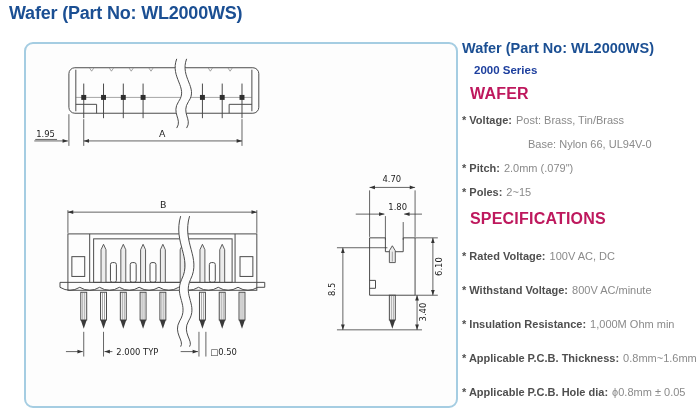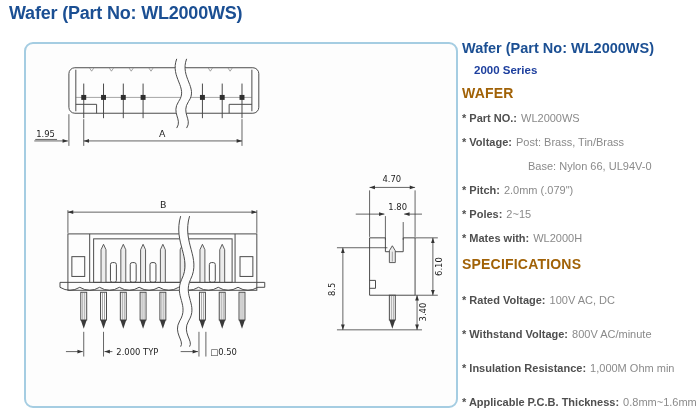--- a/index.html
+++ b/index.html
@@ -18,21 +18,21 @@
   .draw-box svg{position:absolute;left:0;top:0;}
   .ln{fill:none;stroke:#4a4a4a;stroke-width:1;}
   .lnt{fill:none;stroke:#6a6a6a;stroke-width:0.6;}
   .dim{fill:none;stroke:#3c3c3c;stroke-width:0.8;}
   .pinfill{fill:#ececec;stroke:#4a4a4a;stroke-width:0.9;}
   .dimtext{font-family:"DejaVu Sans",sans-serif;font-size:8.5px;fill:#1e1e1e;}
   .dimtextB{font-family:"DejaVu Sans",sans-serif;font-size:9.5px;fill:#1e1e1e;}
   .info{position:absolute;left:462px;top:40px;width:236px;}
   .info-title{margin:0 0 8px;font-size:14.5px;font-weight:bold;color:#1b4f93;}
   .series{margin:0 12px 9px;font-size:11.5px;font-weight:bold;color:#1d3f9e;}
-  .sect{margin:2px 0 11px;font-size:14px;font-weight:bold;color:#a16207;letter-spacing:0.2px;}
+  .sect{margin:2px 8px 11px;font-size:16px;font-weight:bold;color:#be185d;letter-spacing:0.2px;}
   .row{margin:0 0 12px;font-size:11px;color:#8a8a8a;line-height:12px;}
   .row .lbl{font-weight:bold;color:#4f4f4f;margin-right:4px;}
   .row.indent{padding-left:66px;}
   .rows2 .row{margin-bottom:10px;margin-top:22px;}
 </style>
 </head>
 <body>
 
 <h1 class="page-title">Wafer (Part No: WL2000WS)</h1>
 
@@ -182,26 +182,24 @@
     </g>
   </svg>
 </div>
 
 <aside class="info">
   <h2 class="info-title">Wafer (Part No: WL2000WS)</h2>
   <div class="series">2000 Series</div>
   <div class="sect">WAFER</div>
 
   <div class="rows1">
-    <div class="row"><span class="lbl">* Part NO.:</span><span class="val">WL2000WS</span></div>
     <div class="row"><span class="lbl">* Voltage:</span><span class="val">Post: Brass, Tin/Brass</span></div>
     <div class="row indent"><span class="val">Base: Nylon 66, UL94V-0</span></div>
     <div class="row"><span class="lbl">* Pitch:</span><span class="val">2.0mm (.079")</span></div>
     <div class="row"><span class="lbl">* Poles:</span><span class="val">2~15</span></div>
-    <div class="row"><span class="lbl">* Mates with:</span><span class="val">WL2000H</span></div>
   </div>
 
   <div class="sect">SPECIFICATIONS</div>
 
   <div class="rows2">
     <div class="row"><span class="lbl">* Rated Voltage:</span><span class="val">100V AC, DC</span></div>
     <div class="row"><span class="lbl">* Withstand Voltage:</span><span class="val">800V AC/minute</span></div>
     <div class="row"><span class="lbl">* Insulation Resistance:</span><span class="val">1,000M Ohm min</span></div>
     <div class="row"><span class="lbl">* Applicable P.C.B. Thickness:</span><span class="val">0.8mm~1.6mm</span></div>
     <div class="row"><span class="lbl">* Applicable P.C.B. Hole dia:</span><span class="val">ϕ0.8mm ± 0.05</span></div>

